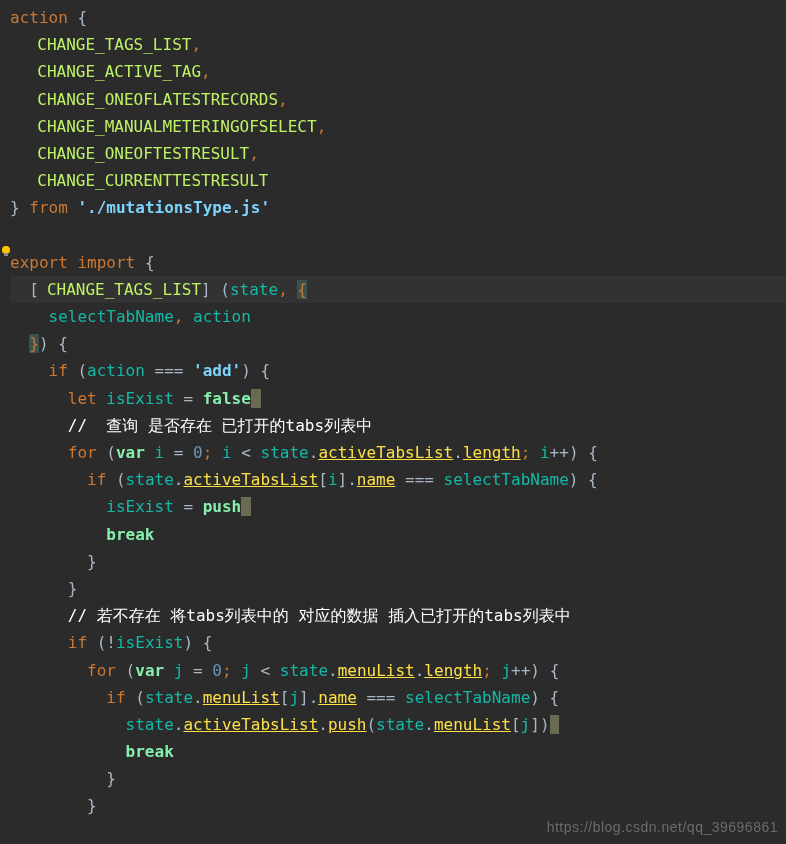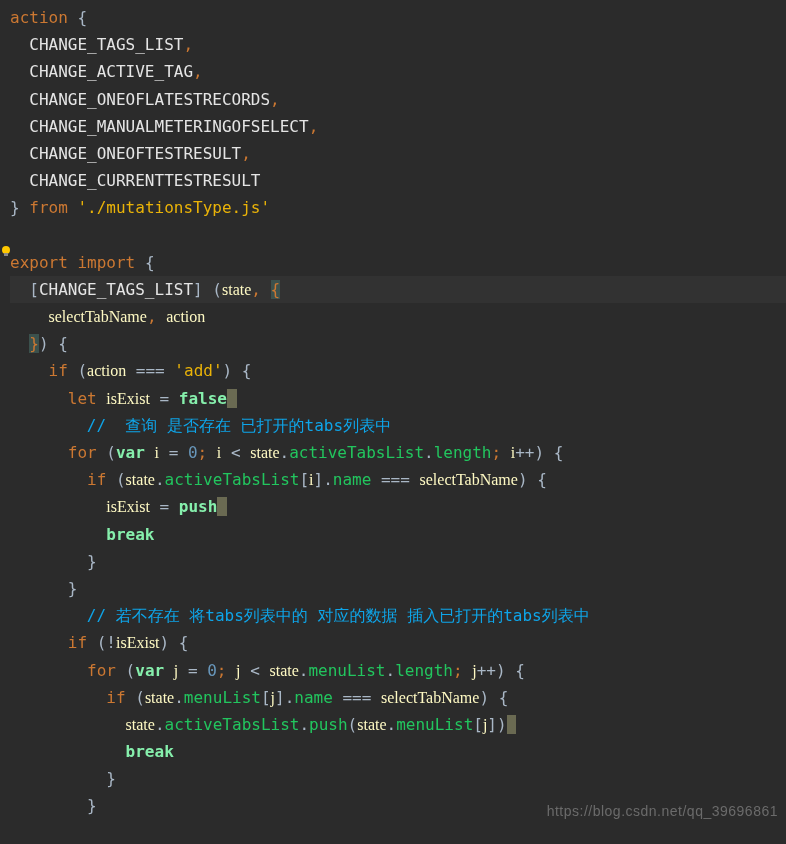--- a/index.html
+++ b/index.html
@@ -24,38 +24,39 @@
       white-space: pre;
     }
     .keyword {
       color: #cc7832;
     }
     .keyword-bold {
       color: #86efac;
       font-weight: bold;
     }
     .identifier {
-      color: #fef9c3;
-      font-family: Liberation Serif, serif;
+      color: #14b8a6;
     }
     .variable {
-      color: #e5e5e5;
+      color: #bef264;
+      margin-left: 8px;
     }
     .property {
-      color: #22c55e;
+      color: #fde047;
+      text-decoration: underline;
     }
     .string {
-      color: #eab308;
+      color: #7dd3fc;
+      font-weight: bold;
     }
     .number {
       color: #6897bb;
     }
     .comment {
-      color: #0ea5e9;
-      margin-left: 19px;
+      color: #ffffff;
     }
     .paren {
       color: #a9b7c6;
     }
     .brace {
       color: #a9b7c6;
     }
     .brace-hl {
       color: #cc7832;
       background-color: #3b514d;
@@ -77,21 +78,21 @@
       width: 12px;
       height: 12px;
     }
     .highlight-line {
       background-color: #323232;
       display: inline-block;
       width: 100%;
     }
     .watermark {
       position: absolute;
-      bottom: 20px;
+      bottom: 4px;
       right: 8px;
       color: #6b6b6b;
       font-size: 14px;
       font-family: sans-serif;
       letter-spacing: 0.5px;
     }
   </style>
 </head>
 <body>
 

